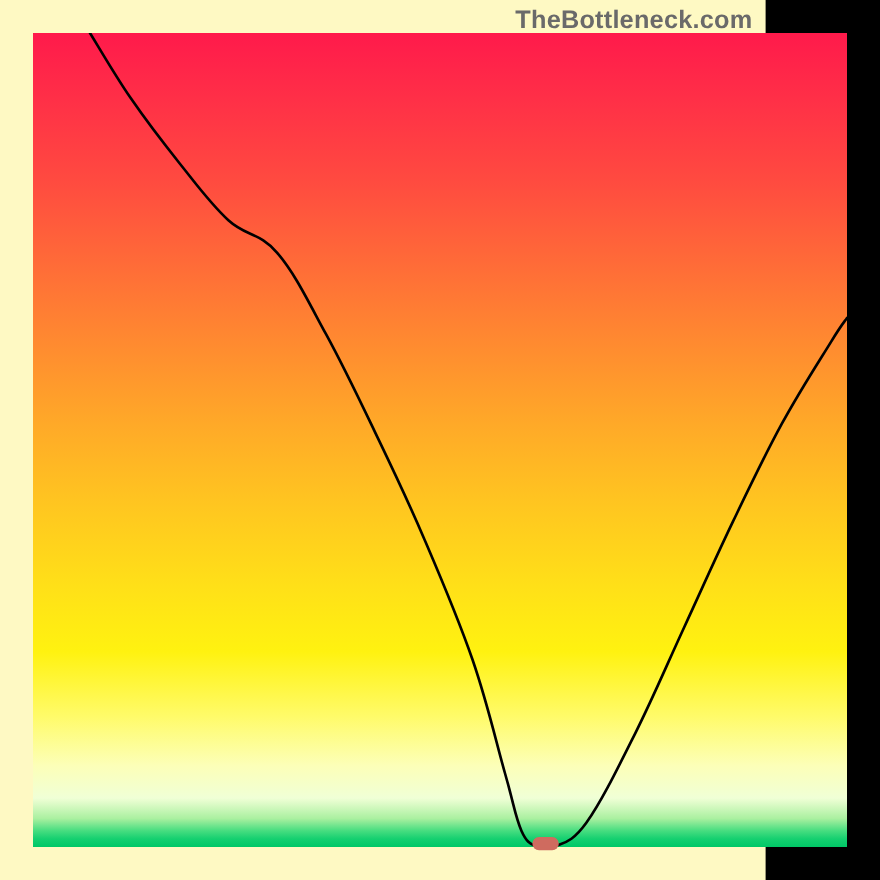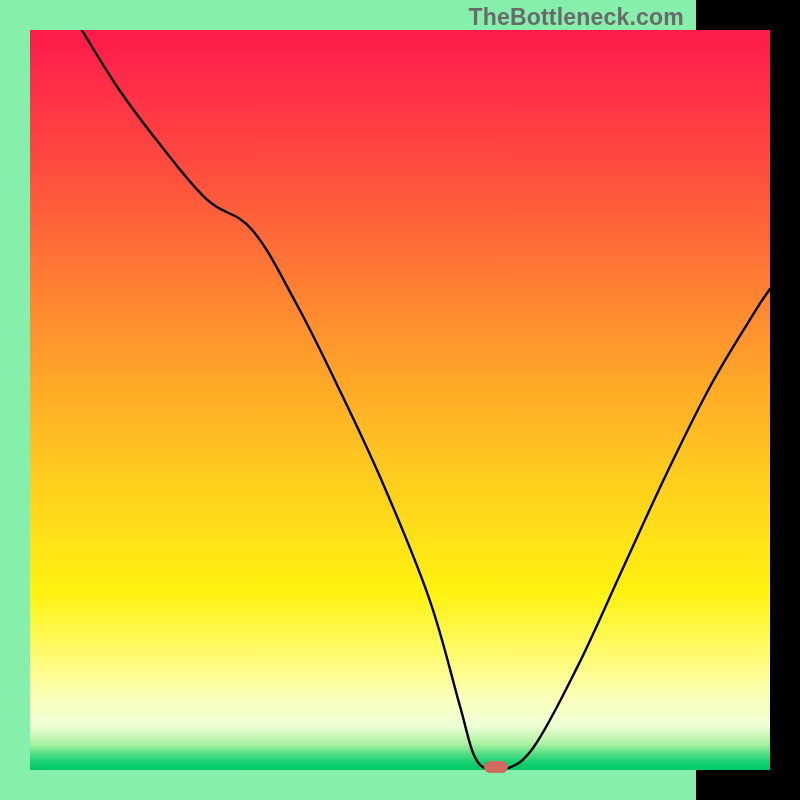--- a/index.html
+++ b/index.html
@@ -7,21 +7,21 @@
     padding: 0;
     width: 800px;
     height: 800px;
     background: #000;
     overflow: hidden;
   }
   .stage {
     position: relative;
     width: 696px;
     height: 800px;
-    background: #86efac;
+    background: #fef9c3;
   }
   .watermark {
     position: absolute;
     top: 4px;
     right: 12px;
     font-family: Arial, Helvetica, sans-serif;
     font-size: 23px;
     font-weight: 600;
     color: #6a6a6a;
     letter-spacing: 0.2px;

